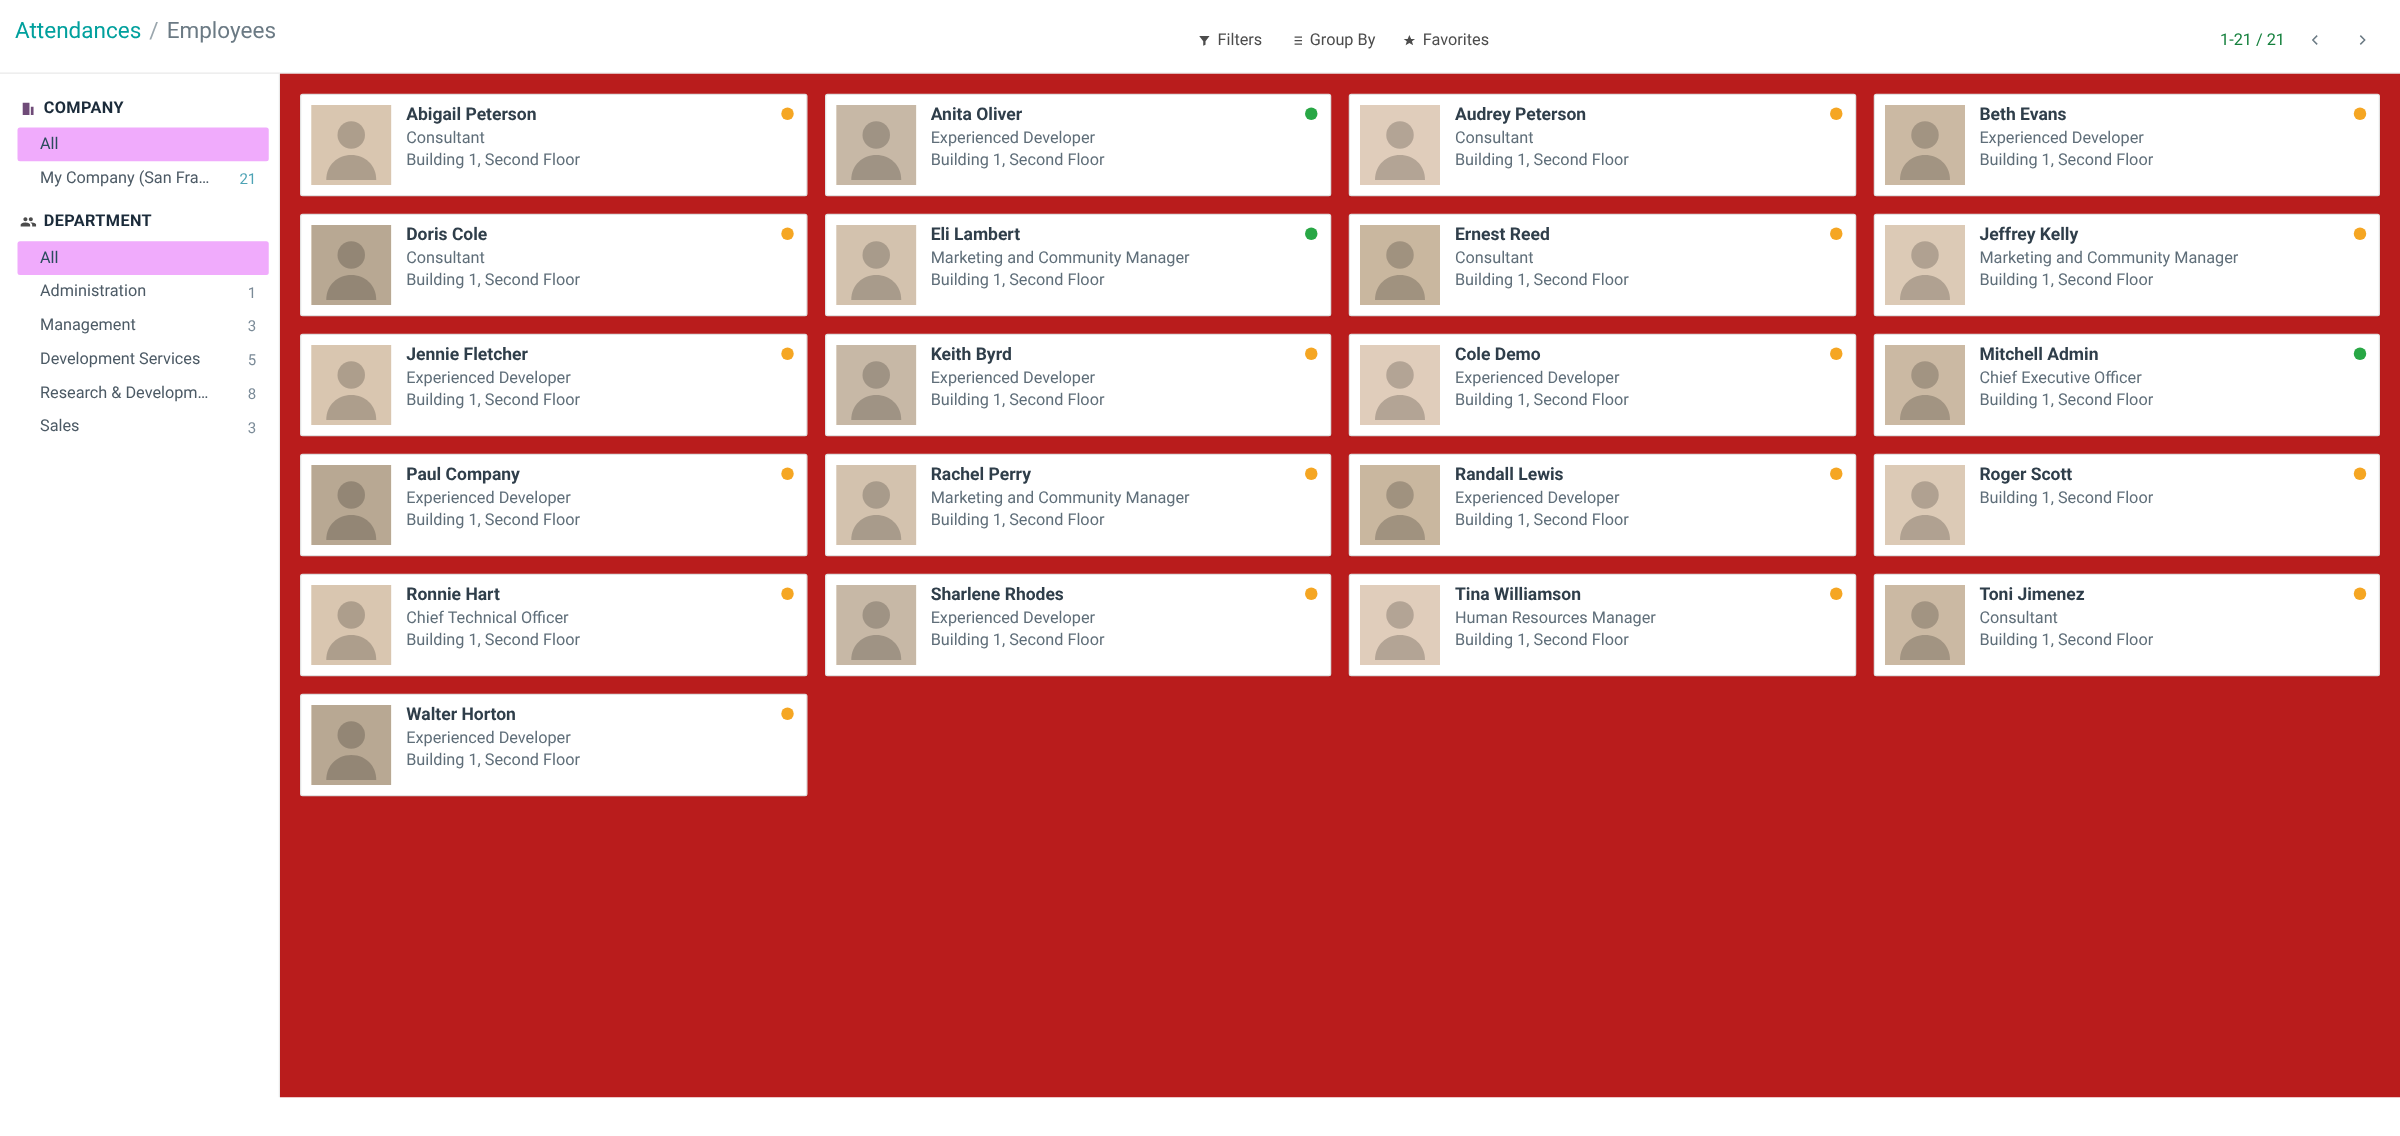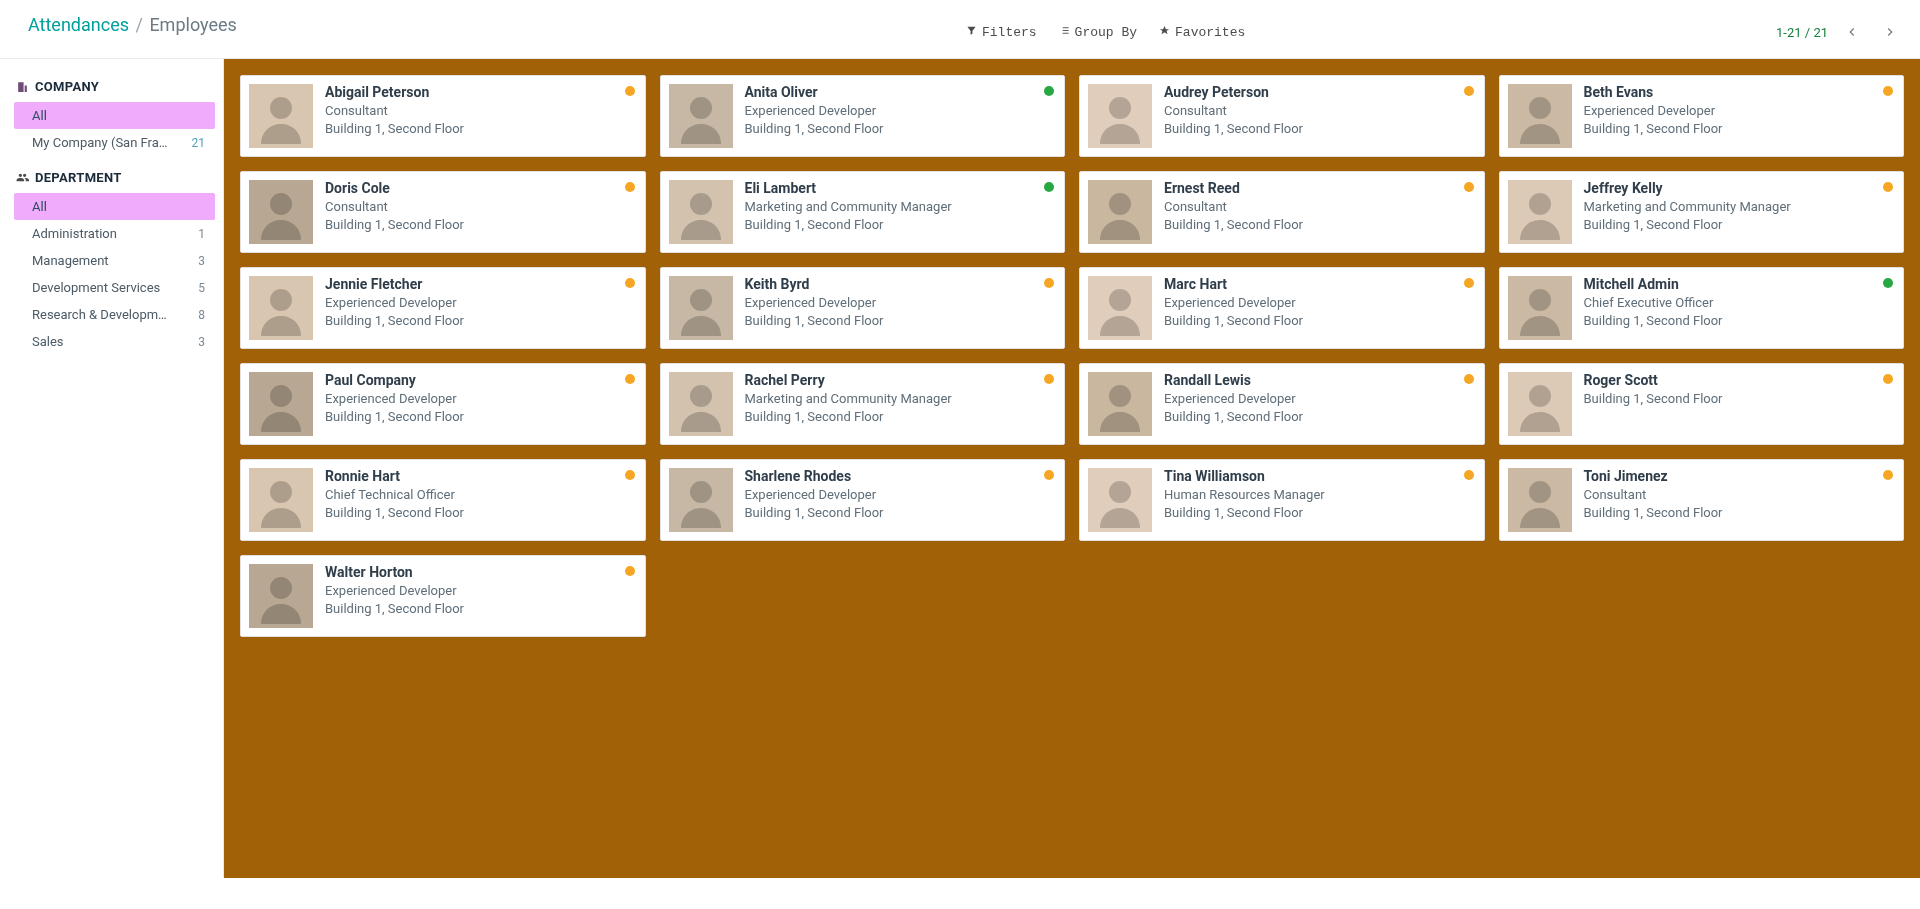--- a/index.html
+++ b/index.html
@@ -7,21 +7,21 @@
     font-family: -apple-system, BlinkMacSystemFont, "Segoe UI", Roboto, "Helvetica Neue", Arial, sans-serif;
     color: #4c4c4c;
     background: #fff;
     font-size: 13px;
   }
 
   
   .topbar {
     display: flex;
     align-items: flex-start;
-    padding: 8px 16px 0 28px;
+    padding: 8px 16px 0 12px;
     border-bottom: 1px solid #e9e9e9;
   }
   .breadcrumb {
     flex: 0 0 50%;
     padding-top: 6px;
     font-size: 18px;
   }
   .breadcrumb .crumb-link { color: #00a09d; }
   .breadcrumb .crumb-sep { color: #9aa6ad; padding: 0 2px; }
   .breadcrumb .crumb-current { color: #6b7a84; }
@@ -55,21 +55,21 @@
 
   .controls-row {
     display: flex;
     width: 100%;
     align-items: center;
     padding: 10px 0 12px 0;
     font-size: 13px;
     color: #4c4c4c;
   }
   .controls-left { display:flex; gap: 22px; }
-  .control-btn { display:inline-flex; gap:5px; cursor:pointer;font-family:Liberation Mono, monospace; }
+  .control-btn { display:inline-flex; align-items:center; gap:5px; cursor:pointer; }
   .control-btn svg { width:11px; height:11px; }
   .controls-right { margin-left:auto; display:flex; align-items:center; gap:10px; color:#15803d;}
   .pager-text { font-size:13px; }
   .pager-arrow {
     width:28px; height:28px;
     display:inline-flex; align-items:center; justify-content:center;
     cursor:pointer; color:#6b7a84;
   }
   .pager-arrow svg { width:14px; height:14px; }
 
@@ -103,21 +103,21 @@
     background:#f0abfc;
     color:#2a4b5c;
   }
   .side-count { color:#7a8a97; font-size:12px; }
   .side-count.teal { color:#4da3b5;text-align:center; }
   .side-item .label { white-space:nowrap; overflow:hidden; text-overflow:ellipsis; max-width:140px;}
 
   .content {
     flex:1;
     padding: 16px 16px 20px 16px;
-    background:#a16207;
+    background:#b91c1c;
   }
   .grid {
     display:grid;
     grid-template-columns: repeat(4, 1fr);
     gap: 14px;
   }
   .card {
     border:1px solid #e2e2e2;
     border-radius:2px;
     padding:8px 10px 8px 8px;
@@ -408,21 +408,21 @@
         </div>
         <div class="card">
           <div class="avatar">
             <svg viewBox="0 0 64 64">
               <rect width="64" height="64" fill="#e0cdbb"></rect>
               <circle cx="32" cy="24" r="11" fill="rgba(0,0,0,0.2)"></circle>
               <path d="M12 60c0-12 9-20 20-20s20 8 20 20z" fill="rgba(0,0,0,0.2)"></path>
             </svg>
           </div>
           <div class="card-body">
-            <div class="emp-name">Marc Hart</div>
+            <div class="emp-name">Cole Demo</div>
             <div class="emp-role">Experienced Developer</div>
             <div class="emp-loc">Building 1, Second Floor</div>
           </div>
           <span class="status-dot status-amber"></span>
         </div>
         <div class="card">
           <div class="avatar">
             <svg viewBox="0 0 64 64">
               <rect width="64" height="64" fill="#cbb9a3"></rect>
               <circle cx="32" cy="24" r="11" fill="rgba(0,0,0,0.2)"></circle>

